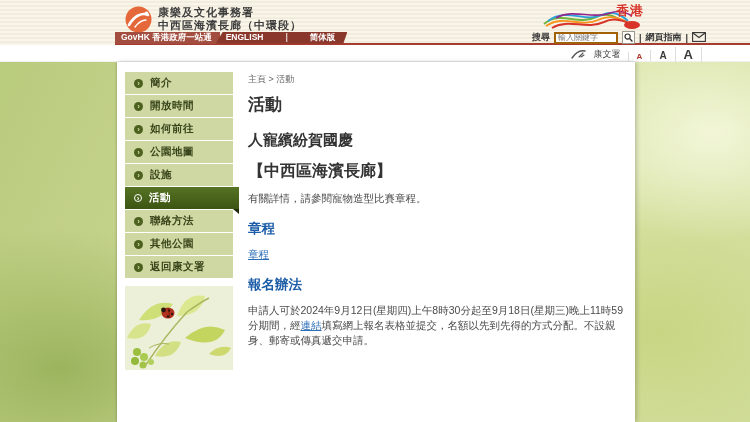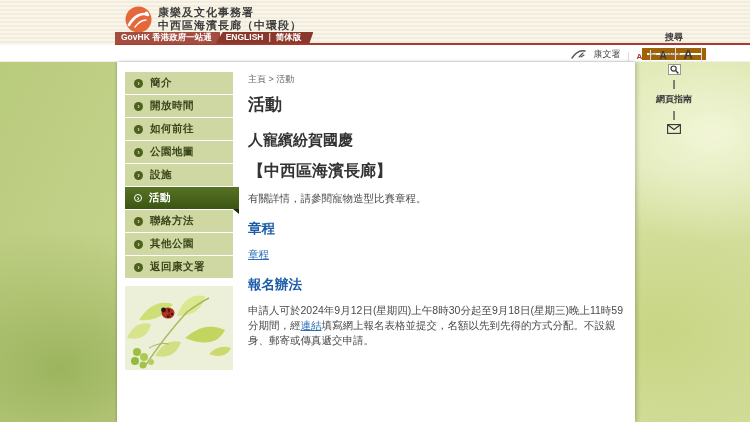--- a/index.html
+++ b/index.html
@@ -23,26 +23,26 @@
   .lcsd-logo { position:absolute; left:125px; top:6px; width:27px; height:27px; }
   .dept-name { position:absolute; left:158px; top:6px; color:#3c3c3c; font-weight:bold; line-height:13px; font-size:11px; letter-spacing:1px;}
 
   .brandhk { position:absolute; left:540px; top:2px; width:110px; height:31px; }
   .brandhk .hk-chars { position:absolute; right:6px; top:0; color:#d8342a; font-size:13px; font-weight:bold; letter-spacing:1px; }
 
   .tabs { position:absolute; left:115px; top:32px; height:11.5px; display:flex;justify-content:center; }
   .tab { color:#fff; font-size:8.5px; font-weight:bold; line-height:11.5px; white-space:nowrap; }
   .tab-govhk { background:#a24d40; padding:0 8px 0 6px; }
   .tab-lang { background:#8a372c; padding:0 12px 0 10px; margin-left:-4px;
-    clip-path:polygon(7px 0, 100% 0, calc(100% - 4px) 100%, 0 100%); display:flex; gap:5px;}
+    clip-path:polygon(7px 0, 100% 0, calc(100% - 4px) 100%, 0 100%); display:flex; gap:22px;}
   .tab-lang .lang-sep { opacity:.8; }
 
-  .search-row { position:absolute; right:44px; top:31px; height:13px; display:flex; align-items:center; gap:4px; font-size:9px; color:#3a3a3a;flex-direction:column; }
+  .search-row { position:absolute; right:44px; top:31px; height:13px; display:flex; align-items:center; gap:4px; font-size:9px; color:#3a3a3a; }
   .search-row .lbl { font-weight:bold; }
-  .search-input { width:64px; height:12px; border:5px solid #a16207; background:#fff; font-size:8px; padding:0 2px; color:#333;}
+  .search-input { width:64px; height:12px; border:2px solid #a16207; background:#fff; font-size:8px; padding:0 2px; color:#333;}
   .mag-btn { width:13px; height:13px; border:1px solid #9a9a90; background:#fdfcf7; display:flex; align-items:center; justify-content:center; cursor:pointer;}
   .vsep { color:#333; font-weight:bold; }
   .guide { font-weight:bold; color:#3a3a3a; text-decoration:none; }
 
   .lcsd-row { position:absolute; right:48px; top:46px; height:16px; display:flex; align-items:center; gap:7px; }
   .lcsd-link { display:flex; align-items:center; gap:8px; font-size:9px; color:#444; cursor:pointer; }
   .fs-group { display:flex; align-items:baseline; }
   .fs { padding:0 8px; border-left:1px solid #ddd; cursor:pointer; font-weight:bold; }
   .fs.small { font-size:8px; color:#b0392c; }
   .fs.mid { font-size:10px; color:#3a3a3a; }
@@ -95,20 +95,31 @@
       <path d="M4 19 C9 10 17 6 23 9" stroke="#fff" stroke-width="2.6" fill="none" stroke-linecap="round"></path>
       <path d="M10 21 C13 17 17 14 21 14" stroke="#fff" stroke-width="1.4" fill="none" stroke-linecap="round"></path>
       <circle cx="21.5" cy="7.5" r="2" fill="#fff"></circle>
     </svg>
   </div>
   <div class="dept-name">
     <div>康樂及文化事務署</div>
     <div>中西區海濱長廊（中環段）</div>
   </div>
 
+  <div class="brandhk">
+    <svg width="110" height="31" viewBox="0 0 110 31">
+      <path d="M4 22 C20 8 38 24 56 15 C66 10 74 14 80 18" stroke="#6eb43f" stroke-width="2" fill="none"></path>
+      <path d="M8 19 C26 5 44 21 62 13 C72 8 82 13 88 19" stroke="#2a9fd8" stroke-width="1.8" fill="none"></path>
+      <path d="M6 24 C24 12 40 26 58 18 C70 12 80 16 90 22" stroke="#f7941d" stroke-width="1.8" fill="none"></path>
+      <path d="M12 26 C28 16 46 28 64 20 C74 15 84 18 94 24" stroke="#d8342a" stroke-width="2" fill="none"></path>
+      <path d="M16 16 C34 6 52 18 70 11 C78 8 86 10 92 14" stroke="#92278f" stroke-width="1.6" fill="none"></path>
+      <ellipse cx="92" cy="23" rx="8" ry="4" fill="#d8342a"></ellipse>
+    </svg>
+    <span class="hk-chars">香港</span>
+  </div>
 
   <div class="tabs">
     <div class="tab tab-govhk">GovHK 香港政府一站通</div>
     <div class="tab tab-lang">
       <span>ENGLISH</span>
       <span class="lang-sep">|</span>
       <span>简体版</span>
     </div>
   </div>
 

